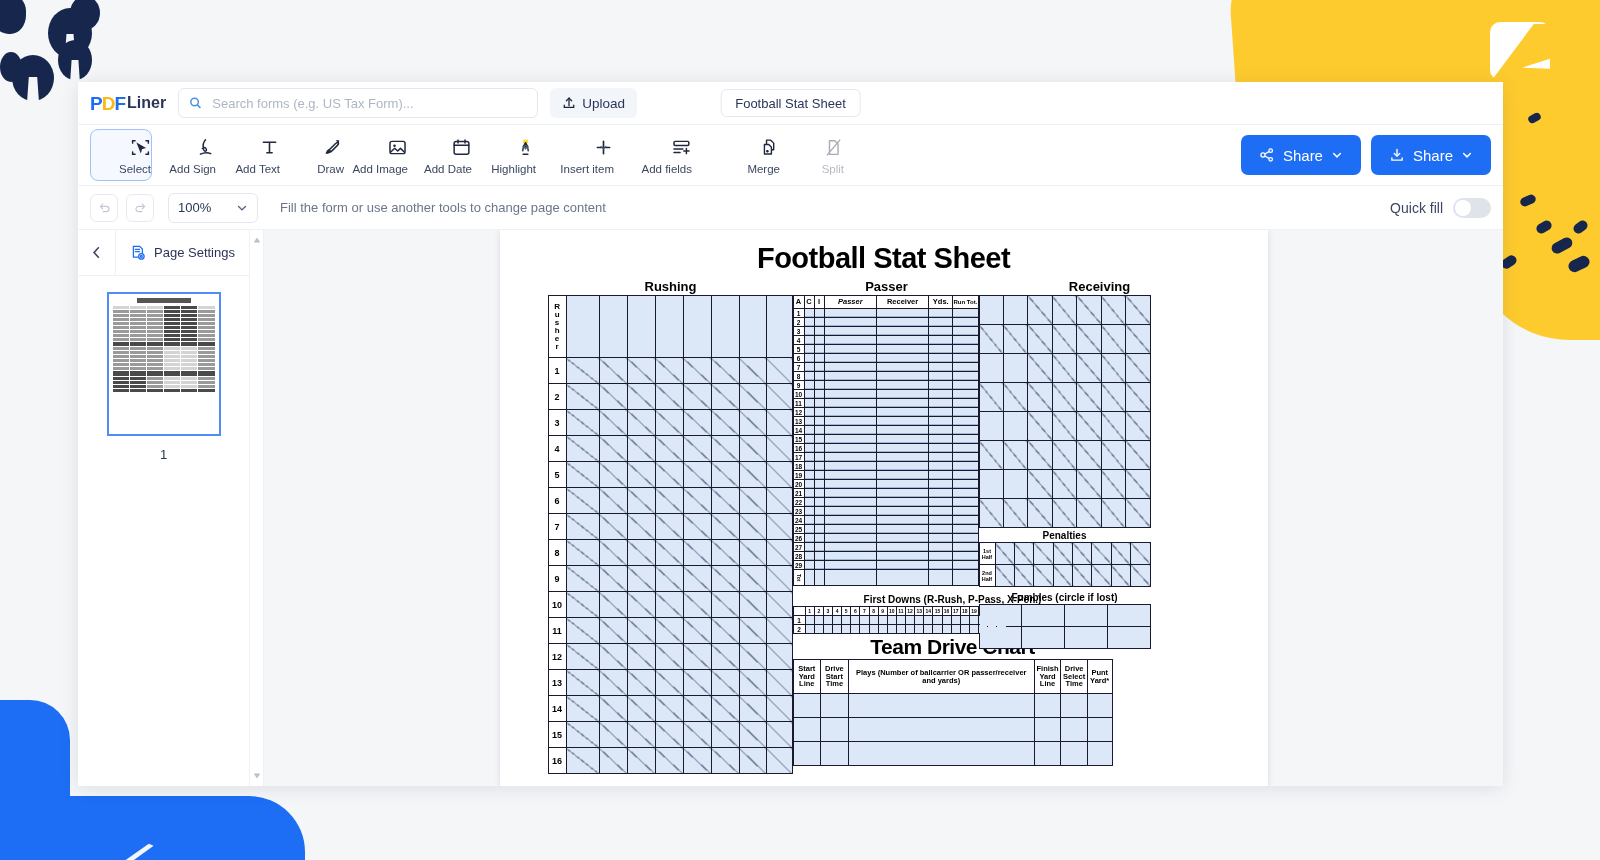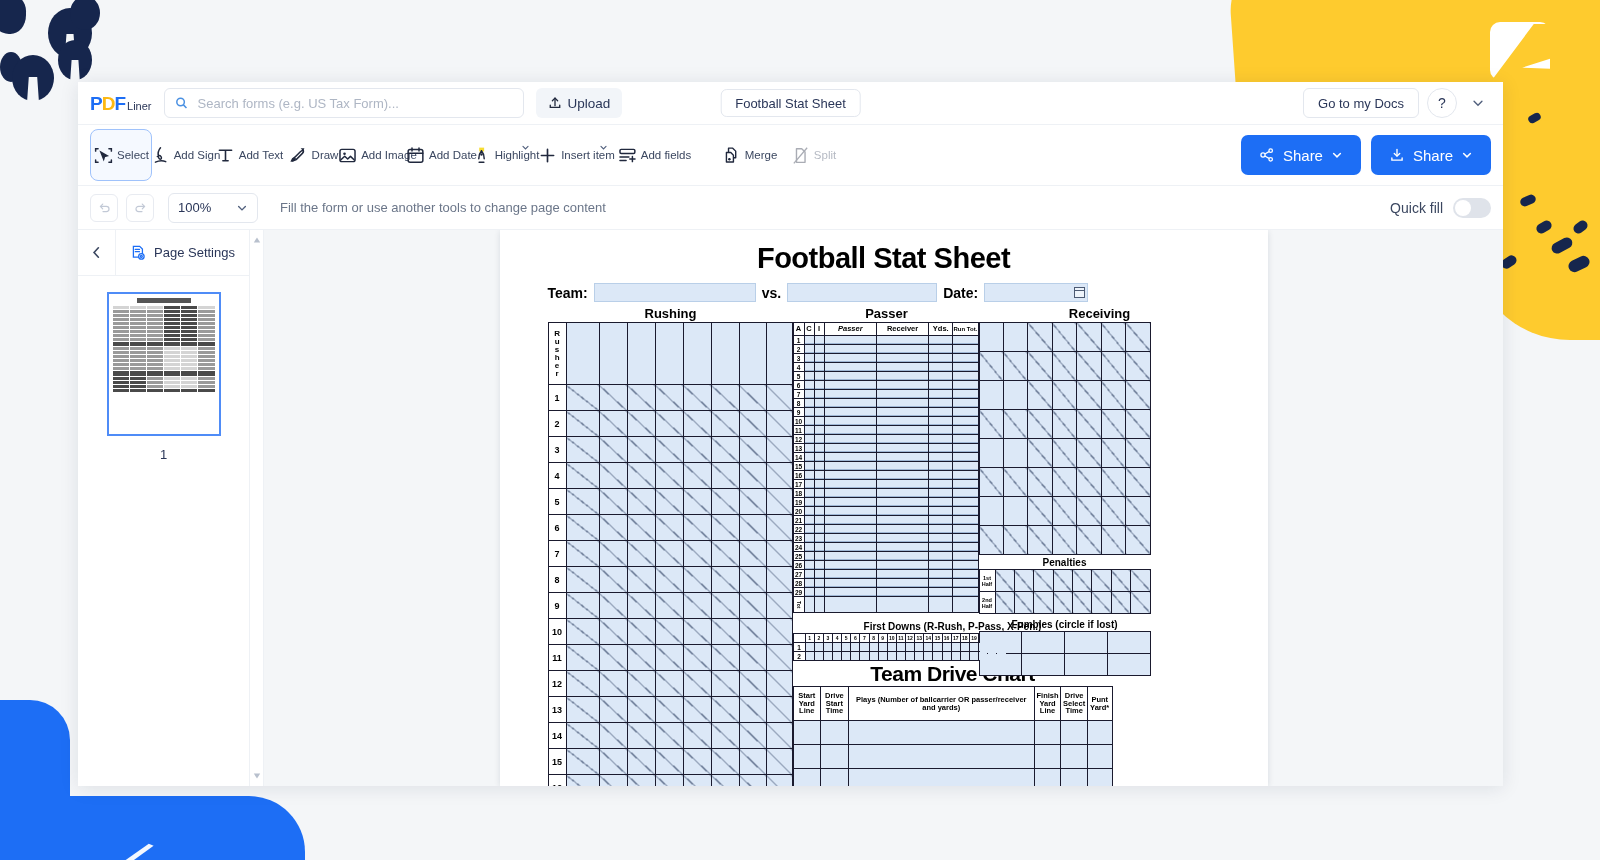--- a/index.html
+++ b/index.html
@@ -25,21 +25,21 @@
     z-index: 5;
     box-shadow: 0 2px 18px rgba(20,30,60,.10);
     display: flex; flex-direction: column;
   }
 
   
   .topbar { height: 42px; display: flex; align-items: center; padding: 0 12px; flex: none; position: relative; }
   .logo { display: flex; align-items: flex-end; margin-right: 12px; user-select: none; }
   .logo-pdf { font-weight: bold; font-size: 19px; letter-spacing: -1px; line-height: 1; }
   .lp { color: #1d6ef5; } .ld { color: #fdb913; } .lf { color: #1d6ef5; }
-  .logo-liner { font-size: 11px; font-weight: normal; color: #2a3658; margin-left: 2px; margin-bottom: 1px; }
+  .logo-liner { font-size: 16px; font-weight: bold; color: #2a3658; margin-left: 2px; margin-bottom: 1px; }
 
   .searchbox {
     width: 360px; height: 30px; border: 1px solid #e3e7ee; border-radius: 6px;
     background: #fff; display: flex; align-items: center; padding: 0 10px; gap: 8px;
   }
   .searchbox input {
     border: none; outline: none; width: 100%; font-size: 13px;
     font-family: "Liberation Sans", sans-serif; color: #2a3658; background: transparent;
   }
   .searchbox input::placeholder { color: #aeb6c4; }
@@ -71,21 +71,21 @@
   }
   .chev-btn { width: 26px; height: 30px; display: flex; align-items: center; justify-content: center; cursor: pointer; color: #51607d; }
 
   
   .toolbar {
     height: 62px; border-top: 1px solid #eef1f5; border-bottom: 1px solid #eef1f5;
     display: flex; align-items: center; padding: 0 12px; gap: 2px; flex: none; position: relative;
   }
   .tool {
     width: 62px; height: 52px; border-radius: 8px; cursor: pointer;
-    display: flex; flex-direction: row; align-items: center; justify-content: center; gap: 3px;
+    display: flex; flex-direction: column; align-items: flex-end; justify-content: center; gap: 3px;
     position: relative;
   }
   .tool .ti { height: 24px; display: flex; align-items: center; justify-content: center; color: #20283d; }
   .tool .tl { font-size: 11.5px; color: #3b4760; white-space: nowrap; }
   .tool.active { border: 1px solid #9fc2fb; background: #f5f9ff; }
   .tool .caret { position: absolute; right: 6px; top: 14px; color: #51607d; font-size: 9px; }
   .tool.wide { width: 76px; }
   .tool.dim .ti, .tool.dim .tl { opacity: .38; }
   .tool-sep { width: 22px; }
 
@@ -237,33 +237,20 @@
           <path d="M5 5.4 8 2.4l3 3"></path>
           <path d="M2.6 10.5v2.6h10.8v-2.6"></path>
         </svg>
       <span>Upload</span>
     </button>
 
     <div class="doc-title-chip">
       <span>Football Stat Sheet</span>
     </div>
 
-    <div class="top-right">
-      <button class="pill-btn">
-          <span>Go to my Docs</span>
-        </button>
-      <div class="circle-btn">
-          <span>?</span>
-        </div>
-      <div class="chev-btn">
-        <svg width="14" height="14" viewBox="0 0 16 16" fill="none" stroke="#51607d" stroke-width="1.6" stroke-linecap="round">
-            <path d="M3.5 6 L8 10.5 L12.5 6"></path>
-          </svg>
-      </div>
-    </div>
   </div>
 
   <div class="toolbar">
 
     <div class="tool active">
       <span class="ti">
         <svg width="21" height="21" viewBox="0 0 24 24" fill="none" stroke="#20283d" stroke-width="1.7" stroke-linecap="round">
           <path d="M3 7V4.2h2.8M21 7V4.2h-2.8M3 17v2.8h2.8M21 17v2.8h-2.8"></path>
           <path d="M9 8.2l7.2 4.1-3.1.9-.9 3.1z" fill="#20283d"></path>
         </svg>
@@ -650,30 +637,20 @@
           </svg>
       </div>
     </div>
 
     <div class="canvas">
       <div class="page">
         <div class="form">
 
           <div class="form-title">Football Stat Sheet</div>
 
-          <div class="hdr-row">
-            <span>Team:</span>
-            <div class="fld fld-team"></div>
-            <span>vs.</span>
-            <div class="fld fld-vs"></div>
-            <span>Date:</span>
-            <div class="fld fld-date">
-              <span class="cal-ico"></span>
-            </div>
-          </div>
 
           <div class="sec-titles">
             <div class="sec-t" style="width:246px;">Rushing</div>
             <div class="sec-t" style="width:186px;">Passer</div>
             <div class="sec-t" style="width:240px;">Receiving</div>
           </div>
 
           <div class="grid-area">
 
             <table class="g" style="width:244px;">

